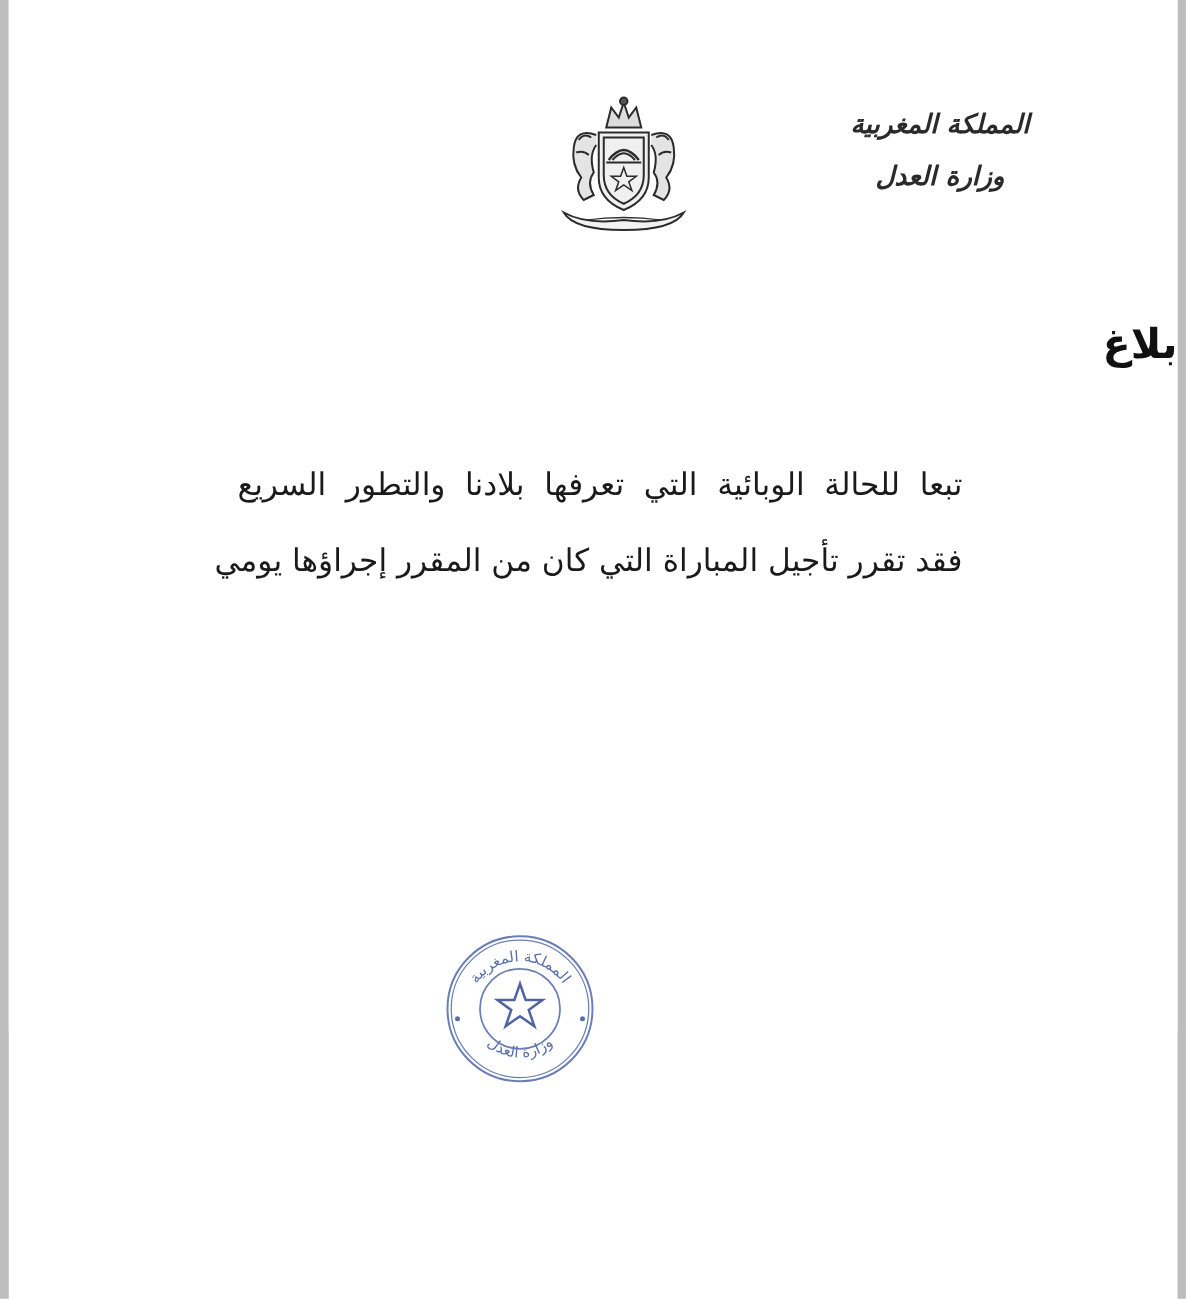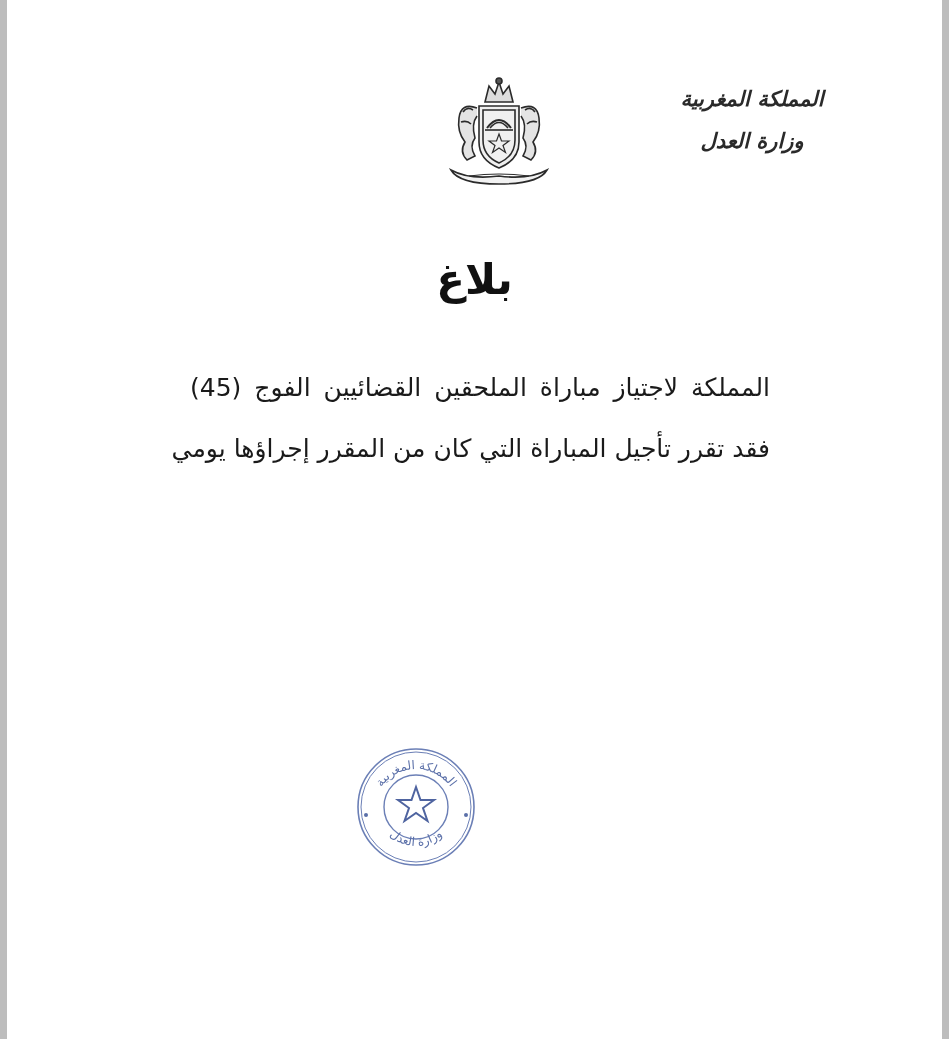--- a/index.html
+++ b/index.html
@@ -17,22 +17,22 @@
     direction: rtl; text-align: center; color: #2a2a2a;
     font-family: "DejaVu Serif", serif; font-style: italic;
   }
   .header-right .line1 { font-size: 21px; line-height: 34px; font-weight: bold; letter-spacing: 0px; }
   .header-right .line2 { font-size: 21px; line-height: 34px; font-weight: bold; margin-top: 8px; }
 
   .emblem { position: absolute; left: 432px; top: 72px; width: 120px; height: 120px; }
 
   .title {
     position: absolute; left: 0; width: 935px; top: 255px;
-    text-align: center; direction: rtl;
-    font-size: 42px; font-weight: bold; color: #111;
+    direction: rtl;
+    font-size: 33px; font-weight: bold; color: #111;
   }
 
   .body-text {
     position: absolute; left: 183px; top: 358px; width: 580px;
     direction: rtl; text-align: justify; text-align-last: right;
     color: #1a1a1a; font-size: 25px; line-height: 60.5px;
   }
   .body-text .ln { display: block; white-space: nowrap; text-align: justify; text-align-last: justify; }
   .body-text .ln.last { text-align-last: right; }
 
@@ -71,21 +71,21 @@
       <path d="M24 40 q4 -6 10 -2 M22 50 q6 -2 10 2 M96 40 q-4 -6 -10 -2 M98 50 q-6 -2 -10 2"></path>
 
       <path d="M12 98 Q30 108 60 104 Q90 108 108 98 Q100 112 60 112 Q20 112 12 98 Z" fill="#f2f2f2"></path>
       <path d="M30 104 Q60 100 90 104" stroke-width="1"></path>
     </svg>
   </div>
 
   <div class="title">بلاغ</div>
 
   <div class="body-text">
-    <span class="ln">المملكة لاجتياز مباراة الملحقين القضائيين الفوج (45)</span>
+    <span class="ln">تبعا للحالة الوبائية التي تعرفها بلادنا والتطور السريع</span>
     <span class="ln">فقد تقرر تأجيل المباراة التي كان من المقرر إجراؤها يومي</span>
   </div>
 
   <div class="seal">
     <svg width="128" height="124" viewBox="0 0 128 124">
       <defs>
         <path id="arcTop" d="M22 66 A42 42 0 0 1 106 66"></path>
         <path id="arcBot" d="M30 80 A38 38 0 0 0 98 80"></path>
       </defs>
       <circle cx="64" cy="62" r="58" fill="none" stroke="#6b7fb6" stroke-width="1.6"></circle>

